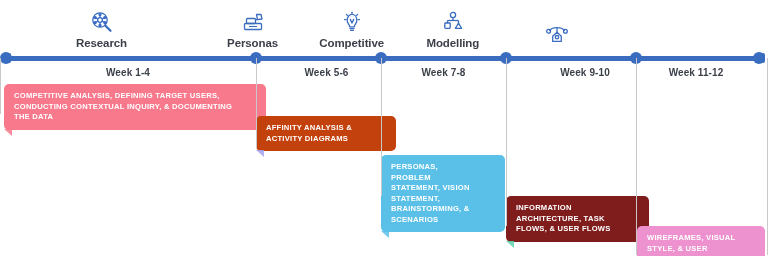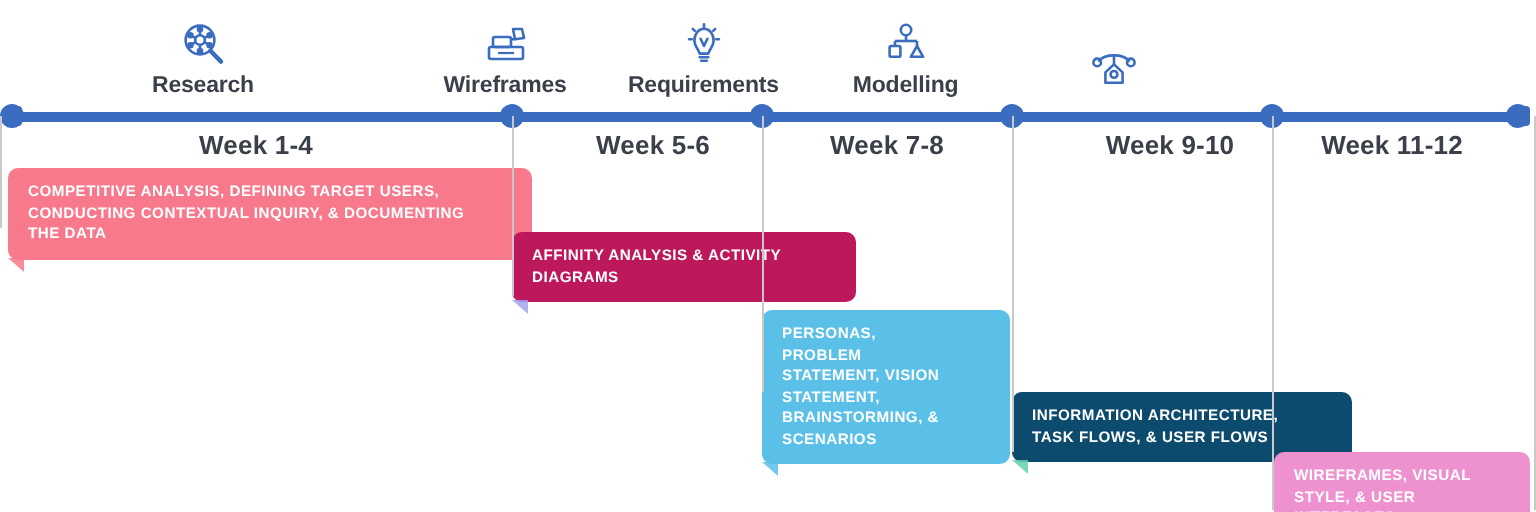--- a/index.html
+++ b/index.html
@@ -107,21 +107,21 @@
     height: 20px;
     display: flex;
   }
   .week-col {
     display: flex;
     align-items: center;
     justify-content: center;
     box-sizing: border-box;
   }
   .week-label {
-    font-size: 13px;
+    font-size: 10px;
     font-weight: bold;
     color: #3b3f49;
     letter-spacing: 0.1px;
     white-space: nowrap;
   }
 
   
   .card {
     position: absolute;
     box-sizing: border-box;
@@ -180,38 +180,38 @@
     <div class="head-col" style="width: 125px;">
       <span class="head-icon">
         <svg viewBox="0 0 26 26" fill="none" stroke="#3a6cc0" stroke-width="1.3" stroke-linejoin="round">
           <rect x="4.5" y="13.5" width="17" height="6" rx="1"></rect>
           <rect x="6.5" y="8.5" width="9" height="5" rx="1"></rect>
           <path d="M16.5 4.5 L21 4.5 L22 9 L17.5 9.6 Z"></path>
           <line x1="15.5" y1="9.6" x2="17.5" y2="9.6"></line>
           <line x1="9" y1="16.5" x2="17" y2="16.5" stroke-width="1.1"></line>
         </svg>
       </span>
-      <span class="head-title">Wireframes</span>
+      <span class="head-title">Personas</span>
     </div>
 
     <div class="head-col" style="width: 125px;">
       <span class="head-icon">
         <svg viewBox="0 0 26 26" fill="none" stroke="#3a6cc0" stroke-width="1.3" stroke-linecap="round" stroke-linejoin="round">
           <path d="M8.2 10.5 C8.2 6.6 10.4 4.4 13 4.4 C15.6 4.4 17.8 6.6 17.8 10.5 C17.8 13.2 15.6 14.6 15.2 16.8 L10.8 16.8 C10.4 14.6 8.2 13.2 8.2 10.5 Z"></path>
           <line x1="10.9" y1="18.6" x2="15.1" y2="18.6"></line>
           <line x1="11.6" y1="20.4" x2="14.4" y2="20.4"></line>
           <line x1="13" y1="2.2" x2="13" y2="3.4"></line>
           <line x1="7.4" y1="4.4" x2="8.4" y2="5.4"></line>
           <line x1="18.6" y1="4.4" x2="17.6" y2="5.4"></line>
           <line x1="5.6" y1="9.6" x2="6.9" y2="9.6"></line>
           <line x1="20.4" y1="9.6" x2="19.1" y2="9.6"></line>
           <path d="M11.3 9.4 L13 13 L14.7 9.4"></path>
         </svg>
       </span>
-      <span class="head-title">Requirements</span>
+      <span class="head-title">Competitive</span>
     </div>
 
     <div class="head-col" style="width: 130px;">
       <span class="head-icon">
         <svg viewBox="0 0 26 26" fill="none" stroke="#3a6cc0" stroke-width="1.3" stroke-linejoin="round">
           <circle cx="13" cy="5" r="2.6"></circle>
           <line x1="13" y1="7.6" x2="13" y2="10.5"></line>
           <line x1="7.5" y1="10.5" x2="18.5" y2="10.5"></line>
           <line x1="7.5" y1="10.5" x2="7.5" y2="13"></line>
           <line x1="18.5" y1="10.5" x2="18.5" y2="13"></line>
@@ -265,31 +265,31 @@
     <div class="week-col" style="width: 120px;">
       <span class="week-label">Week 11-12</span>
     </div>
   </div>
 
   <div class="card" style="left: 4px; top: 84px; width: 262px; min-height: 30px; background: rgb(248, 121, 140); color: rgb(248, 121, 140);">
     <span class="tail"></span>
     <span class="card-text" style="color: rgb(255, 255, 255);">Competitive analysis, defining target users, conducting contextual inquiry, &amp; documenting the data</span>
   </div>
 
-  <div class="card" style="left: 256px; top: 116px; width: 172px; min-height: 32px; background: #be185d; color: rgb(162, 162, 240);">
+  <div class="card" style="left: 256px; top: 116px; width: 140px; min-height: 32px; background: #c2410c; color: rgb(162, 162, 240);">
     <span class="tail"></span>
     <span class="card-text" style="color: rgb(255, 255, 255);">Affinity analysis &amp; activity diagrams</span>
   </div>
 
   <div class="card" style="left: 381px; top: 155px; width: 124px; min-height: 41px; background: rgb(91, 192, 232); color: rgb(91, 192, 232);">
     <span class="tail"></span>
     <span class="card-text" style="color: rgb(255, 255, 255);">Personas, problem statement, vision statement, brainstorming, &amp; scenarios</span>
   </div>
 
-  <div class="card" style="left: 506px; top: 196px; width: 170px; min-height: 30px; background: #0c4a6e; color: rgb(95, 210, 174);">
+  <div class="card" style="left: 506px; top: 196px; width: 143px; min-height: 30px; background: #7f1d1d; color: rgb(95, 210, 174);">
     <span class="tail"></span>
     <span class="card-text" style="color: rgb(255, 255, 255);">Information architecture, task flows, &amp; user flows</span>
   </div>
 
   <div class="card" style="left: 637px; top: 226px; width: 128px; min-height: 29px; background: rgb(238, 146, 207); color: rgb(238, 146, 207);">
 
     <span class="card-text" style="color: rgb(255, 255, 255);">Wireframes, visual style, &amp; user interfaces</span>
   </div>
 
 <div class="divider" style="left: 0px; height: 56px;"></div>

